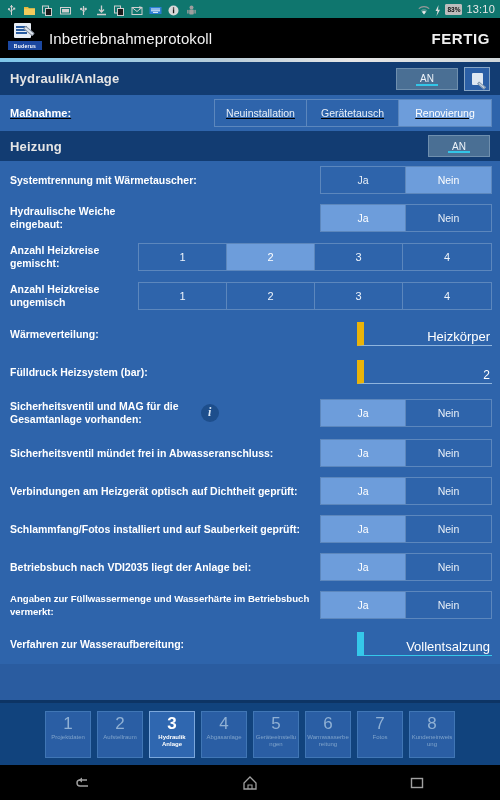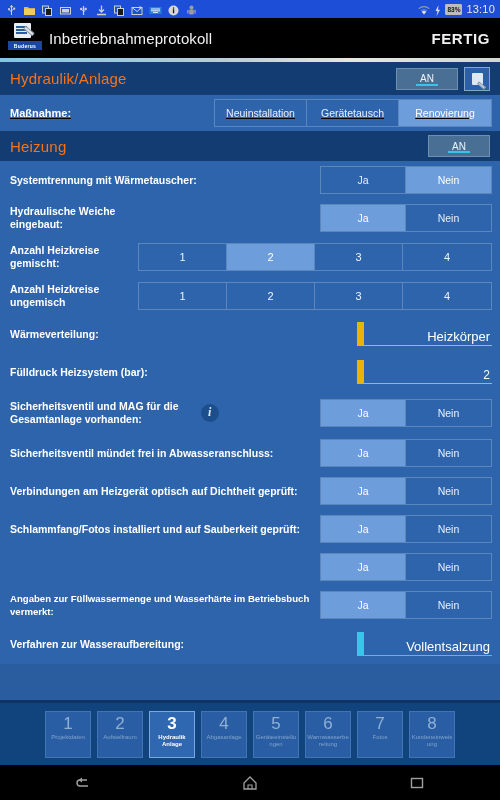--- a/index.html
+++ b/index.html
@@ -6,21 +6,21 @@
   html, body {
     width: 500px; height: 800px;
     background: #000;
     font-family: "Liberation Sans", sans-serif;
     overflow: hidden;
   }
   #screen { position: relative; width: 500px; height: 800px; background: #2a5ca0; }
 
   
   .statusbar {
-    height: 18px; background: #1d4ed8; display: flex; align-items: center;
+    height: 18px; background: #0f766e; display: flex; align-items: center;
     padding: 0 5px; position: relative;
   }
   .sb-left { display: flex; align-items: center; gap: 5px; flex: 1; }
   .sb-right { display: flex; align-items: center; gap: 4px; }
   .sb-ico { width: 13px; height: 13px; display:inline-block; position: relative; }
   .sb-time { color: #e8e8e8; font-size: 11px; letter-spacing: .2px; }
   .sb-batt {
     border: 1px solid #bdbdbd; border-radius: 1px; font-size: 6.5px;
     color: #111; background: #bdbdbd; padding: 0 1px; line-height: 9px;
     font-family: "Liberation Sans", sans-serif; font-weight: bold;
@@ -65,21 +65,21 @@
 
   
   .content { position: relative; background: #2e64ab; }
 
   .section-head {
     background: #123c72; height: 30px; display: flex; align-items: center;
     padding: 0 10px; position: relative;
   }
   .section-head.dark2 { background: #123c72; }
   .section-head h2 {
-    color: #f97316; font-size: 15px; font-weight: normal; letter-spacing: .2px;
+    color: #e5e5e5; font-size: 13px; font-weight: bold; letter-spacing: .2px;
   }
   .an-toggle {
     margin-left: auto; background: #4a6f94; border: 1px solid #6f8fae;
     width: 62px; height: 22px; display:flex; flex-direction:column;
     align-items:center; justify-content:center; position: relative;
   }
   .an-toggle span { color: #eef4fa; font-size: 10px; line-height: 11px; text-align: right; }
   .an-toggle:after {
     content:''; position:absolute; bottom:3px; left:50%; transform: translateX(-50%);
     width: 22px; height: 2px; background: #33c6e8;
@@ -405,20 +405,21 @@
 
     <div class="row" style="height:38px">
       <div class="label wide">Schlammfang/Fotos installiert und auf Sauberkeit geprüft:</div>
       <div class="seg2">
         <div class="seg active">Ja</div>
         <div class="seg">Nein</div>
       </div>
     </div>
 
     <div class="row" style="height:37px">
+      <div class="label wide">Betriebsbuch nach VDI2035 liegt der Anlage bei:</div>
       <div class="seg2">
         <div class="seg active">Ja</div>
         <div class="seg">Nein</div>
       </div>
     </div>
 
     <div class="row" style="height:37px">
       <div class="label" style="max-width:320px;font-size:9.6px">Angaben zur Füllwassermenge und Wasserhärte im Betriebsbuch vermerkt:</div>
       <div class="seg2">
         <div class="seg active">Ja</div>

